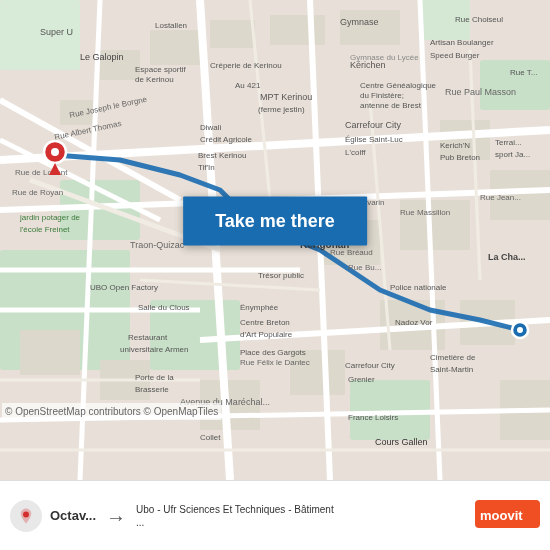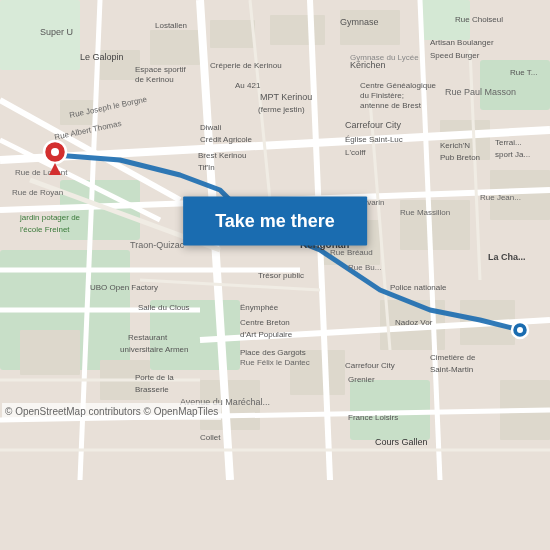--- a/index.html
+++ b/index.html
@@ -283,13 +283,37 @@
       <circle cx="520" cy="330" r="3" fill="white"></circle>
     </svg>
 
     <button id="take-me-there-btn">Take me there</button>
 
     <div id="attribution">
       <span>© OpenStreetMap contributors © OpenMapTiles</span>
     </div>
   </div>
 
+  <div id="bottom-bar">
+    <div id="route-from">
+
+      <div class="route-icon">
+        <svg viewBox="0 0 24 24" fill="none" xmlns="http://www.w3.org/2000/svg">
+          <circle cx="12" cy="10" r="4" fill="#d32f2f"></circle>
+          <path d="M12 2C8.13 2 5 5.13 5 9c0 5.25 7 13 7 13s7-7.75 7-13c0-3.87-3.13-7-7-7z" fill="#d32f2f" opacity="0.3"></path>
+        </svg>
+      </div>
+
+      <span id="route-from-label">Octav...</span>
+
+      <span class="arrow-icon">→</span>
+
+      <span id="route-to-label">Ubo - Ufr Sciences Et Techniques - Bâtiment ...</span>
+    </div>
+
+    <div id="moovit-logo">
+      <svg width="65" height="28" viewBox="0 0 65 28" xmlns="http://www.w3.org/2000/svg">
+        <rect width="65" height="28" rx="4" fill="#f04e23"></rect>
+        <text x="5" y="20" font-family="Arial" font-size="13" font-weight="bold" fill="white">moovit</text>
+      </svg>
+    </div>
+  </div>
 </div>
 
 </body></html>

